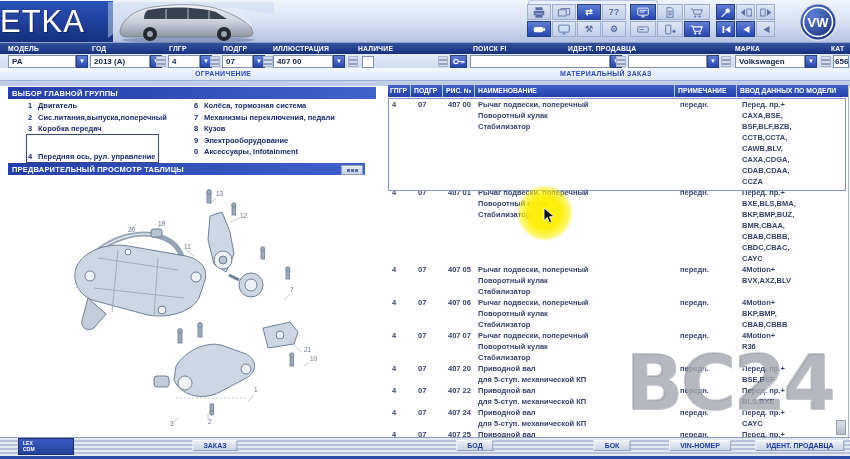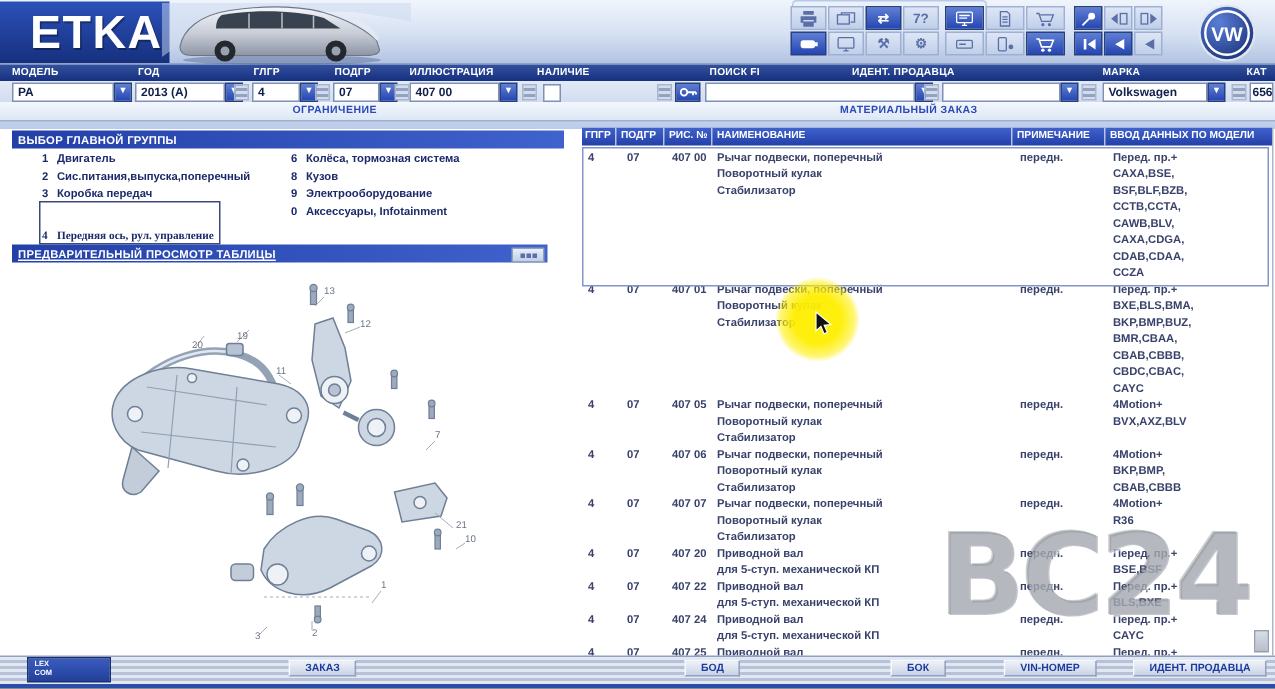--- a/index.html
+++ b/index.html
@@ -6,21 +6,21 @@
   #screen{position:relative;width:850px;height:459px;background:#fff;overflow:hidden;
           font-family:"Liberation Sans",sans-serif;-webkit-font-smoothing:antialiased;}
   
   .tophdr{position:absolute;left:0;top:0;width:850px;height:42px;
           background:linear-gradient(180deg,#f0f5fc 0%,#d5e0f2 55%,#b3c3e2 100%);
           border-bottom:1px solid #8fa3c8;}
   .wtab{position:absolute;left:528px;top:0;width:128px;height:4px;background:#eaf1fb;
         border:1px solid #b9c9e6;border-bottom:none;border-radius:3px 3px 0 0;}
   .etka-block{position:absolute;left:0;top:1px;width:113px;height:41px;
         background:linear-gradient(180deg,#2b51ba 0%,#16307e 100%);display:flex;align-items:center;}
-  .etka-text{color:#fff;font-size:31px;font-weight:bold;letter-spacing:1px;padding-left:20px;
+  .etka-text{color:#fff;font-size:31px;font-weight:normal;letter-spacing:1px;padding-left:0;
         text-shadow:1px 1px 0 rgba(0,0,0,.35);}
   .car-art{position:absolute;left:106px;top:0;width:168px;height:44px;}
   .tb-group{position:absolute;top:4px;display:grid;grid-template-columns:repeat(4,24px);grid-auto-rows:16px;gap:1px;}
   .tb-g1{left:527px;}
   .tb-g2{left:630px;grid-template-columns:repeat(3,26px);}
   .tb-g3{left:716px;grid-template-columns:repeat(3,19px);}
   .tile{box-sizing:border-box;border:1px solid #9dafd2;background:linear-gradient(180deg,#dde6f5,#c0cfe9);
         color:#5a6fa8;display:flex;align-items:center;justify-content:center;overflow:hidden;cursor:pointer;}
   .tile.dark{background:linear-gradient(180deg,#5f7fd4,#2646b2);border-color:#27407f;color:#fff;}
   .tile svg{width:14px;height:11px;display:block;}
@@ -57,21 +57,21 @@
   .gp-bar{left:8px;top:87px;width:368px;}
   .pv-bar{left:8px;top:163px;width:357px;}
   .mini-btn{position:absolute;right:2px;top:2px;width:20px;height:8px;background:linear-gradient(180deg,#e8eef8,#c2cfe6);
         border:1px solid #8fa0c0;display:flex;gap:1px;align-items:center;justify-content:center;cursor:pointer;}
   .mini-btn i{display:block;width:3px;height:3px;background:#5a6fa8;}
   .glist-col{position:absolute;top:100px;font-size:7.5px;font-weight:bold;color:#1c2a6a;line-height:11.5px;}
   .gcol1{left:28px;width:170px;}
   .gcol2{left:194px;width:185px;}
   .gitem{white-space:nowrap;cursor:pointer;}
   .gnum{display:inline-block;width:10px;}
-  .gsel{border:1px solid #39497e;background:#fff;width:fit-content;padding:16px 3px 0 1px;margin:-1px 0 -1px -2px;font-family:Liberation Serif, serif;}
+  .gsel{border:1px solid #39497e;background:#fff;width:fit-content;padding:16px 3px 0 1px;margin:-1px 0 -1px -2px;}
   .diagram{position:absolute;left:58px;top:180px;width:322px;height:252px;cursor:pointer;}
   
   .ptable{position:absolute;left:388px;top:85px;width:460px;height:352px;overflow:hidden;border-right:1px solid #aab6d0;}
   .thead{position:relative;height:12px;background:linear-gradient(180deg,#4062cc,#2340a8);}
   .thead .hc{position:absolute;top:2px;color:#fff;font-size:6.8px;font-weight:bold;white-space:nowrap;}
   .hc0{left:2px}.hc1{left:26px}.hc2{left:58px}.hc3{left:90px}.hc4{left:290px}.hc5{left:352px}
   .hsep{position:absolute;top:0;width:1px;height:12px;background:rgba(255,255,255,.65);}
   .tbody{position:relative;margin-top:2px;}
   .trow{position:relative;cursor:pointer;}
   .tc{position:absolute;top:0;font-size:7.5px;font-weight:bold;color:#39426b;line-height:11px;white-space:nowrap;}
@@ -310,26 +310,27 @@
     <span>ВЫБОР ГЛАВНОЙ ГРУППЫ</span>
   </div>
   <div class="glist-col gcol1">
       <div class="gitem"><span class="gnum">1</span><span>Двигатель</span></div>
       <div class="gitem"><span class="gnum">2</span><span>Сис.питания,выпуска,поперечный</span></div>
       <div class="gitem"><span class="gnum">3</span><span>Коробка передач</span></div>
       <div class="gitem gsel"><span class="gnum">4</span><span>Передняя ось, рул. управление</span></div>
     </div>
   <div class="glist-col gcol2">
       <div class="gitem"><span class="gnum">6</span><span>Колёса, тормозная система</span></div>
+      <div class="gitem"><span class="gnum">7</span><span>Механизмы переключения, педали</span></div>
       <div class="gitem"><span class="gnum">8</span><span>Кузов</span></div>
       <div class="gitem"><span class="gnum">9</span><span>Электрооборудование</span></div>
       <div class="gitem"><span class="gnum">0</span><span>Аксессуары, Infotainment</span></div>
     </div>
 
-  <div class="hdrbar pv-bar" style="position:absolute;text-decoration:underline;">
+  <div class="hdrbar pv-bar" style="position:absolute;">
     <span>ПРЕДВАРИТЕЛЬНЫЙ ПРОСМОТР ТАБЛИЦЫ</span>
     <span class="mini-btn">
         <i></i>
         <i></i>
         <i></i>
       </span>
   </div>
 
   <svg class="diagram" viewBox="0 0 322 252">
     <g stroke="#6e7f96" stroke-width="1" fill="#cdd7e3">

